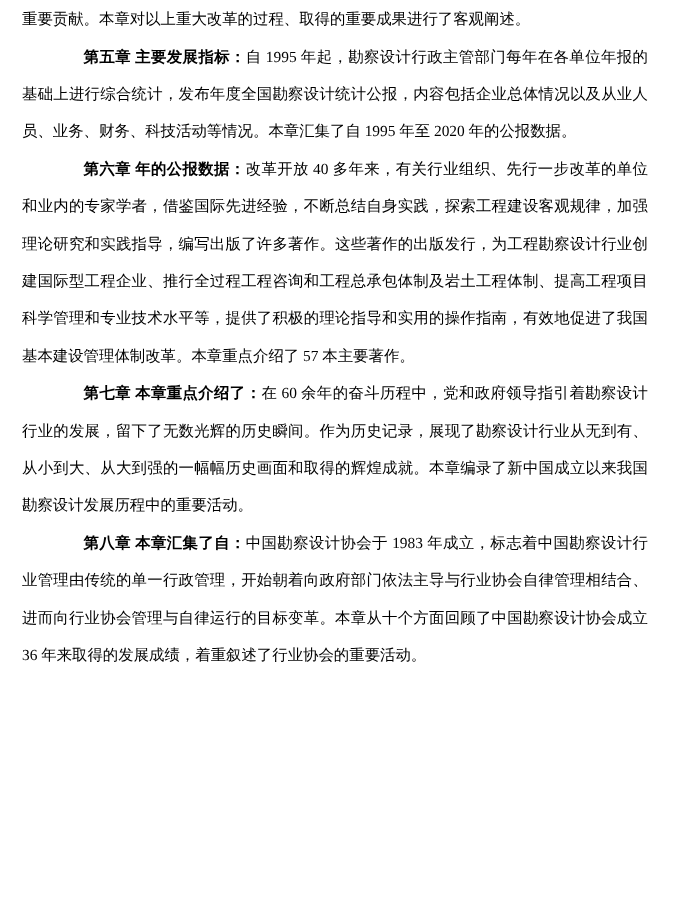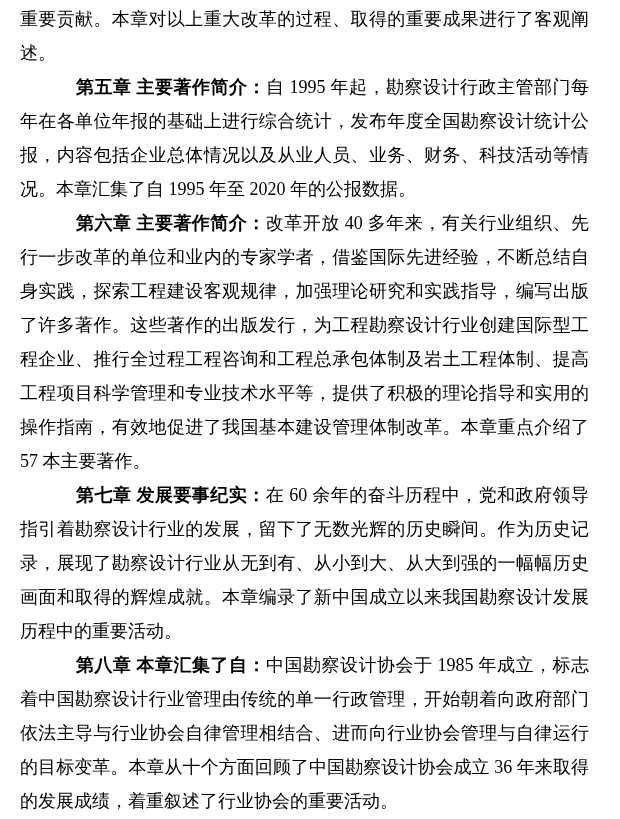--- a/index.html
+++ b/index.html
@@ -15,21 +15,21 @@
     overflow: hidden;
   }
   .page {
     box-sizing: border-box;
     width: 620px;
     height: 819px;
     padding: 2px 31px 0 20px;
   }
   .para {
     margin: 0;
-    font-size: 18px;
+    font-size: 14px;
     line-height: 34px;
     text-align: justify;
     text-indent: 56px;
     word-break: break-all;
   }
   .para.no-indent {
     text-indent: 0;
   }
   .chapter-heading {
     font-weight: 700;
@@ -38,21 +38,21 @@
     font-weight: 400;
   }
 </style>
 </head>
 <body>
 
 <div class="page">
 
   <p class="para no-indent"><span class="body-text">重要贡献。本章对以上重大改革的过程、取得的重要成果进行了客观阐述。</span></p>
 
-  <p class="para"><span class="chapter-heading">第五章 主要著作简介：</span><span class="body-text">自 1995 年起，勘察设计行政主管部门每年在各单位年报的基础上进行综合统计，发布年度全国勘察设计统计公报，内容包括企业总体情况以及从业人员、业务、财务、科技活动等情况。本章汇集了自 1995 年至 2020 年的公报数据。</span></p>
+  <p class="para"><span class="chapter-heading">第五章 主要发展指标：</span><span class="body-text">自 1995 年起，勘察设计行政主管部门每年在各单位年报的基础上进行综合统计，发布年度全国勘察设计统计公报，内容包括企业总体情况以及从业人员、业务、财务、科技活动等情况。本章汇集了自 1995 年至 2020 年的公报数据。</span></p>
 
-  <p class="para"><span class="chapter-heading">第六章 主要著作简介：</span><span class="body-text">改革开放 40 多年来，有关行业组织、先行一步改革的单位和业内的专家学者，借鉴国际先进经验，不断总结自身实践，探索工程建设客观规律，加强理论研究和实践指导，编写出版了许多著作。这些著作的出版发行，为工程勘察设计行业创建国际型工程企业、推行全过程工程咨询和工程总承包体制及岩土工程体制、提高工程项目科学管理和专业技术水平等，提供了积极的理论指导和实用的操作指南，有效地促进了我国基本建设管理体制改革。本章重点介绍了 57 本主要著作。</span></p>
+  <p class="para"><span class="chapter-heading">第六章 年的公报数据：</span><span class="body-text">改革开放 40 多年来，有关行业组织、先行一步改革的单位和业内的专家学者，借鉴国际先进经验，不断总结自身实践，探索工程建设客观规律，加强理论研究和实践指导，编写出版了许多著作。这些著作的出版发行，为工程勘察设计行业创建国际型工程企业、推行全过程工程咨询和工程总承包体制及岩土工程体制、提高工程项目科学管理和专业技术水平等，提供了积极的理论指导和实用的操作指南，有效地促进了我国基本建设管理体制改革。本章重点介绍了 57 本主要著作。</span></p>
 
-  <p class="para"><span class="chapter-heading">第七章 发展要事纪实：</span><span class="body-text">在 60 余年的奋斗历程中，党和政府领导指引着勘察设计行业的发展，留下了无数光辉的历史瞬间。作为历史记录，展现了勘察设计行业从无到有、从小到大、从大到强的一幅幅历史画面和取得的辉煌成就。本章编录了新中国成立以来我国勘察设计发展历程中的重要活动。</span></p>
+  <p class="para"><span class="chapter-heading">第七章 本章重点介绍了：</span><span class="body-text">在 60 余年的奋斗历程中，党和政府领导指引着勘察设计行业的发展，留下了无数光辉的历史瞬间。作为历史记录，展现了勘察设计行业从无到有、从小到大、从大到强的一幅幅历史画面和取得的辉煌成就。本章编录了新中国成立以来我国勘察设计发展历程中的重要活动。</span></p>
 
-  <p class="para"><span class="chapter-heading">第八章 本章汇集了自：</span><span class="body-text">中国勘察设计协会于 1985 年成立，标志着中国勘察设计行业管理由传统的单一行政管理，开始朝着向政府部门依法主导与行业协会自律管理相结合、进而向行业协会管理与自律运行的目标变革。本章从十个方面回顾了中国勘察设计协会成立 36 年来取得的发展成绩，着重叙述了行业协会的重要活动。</span></p>
+  <p class="para"><span class="chapter-heading">第八章 本章汇集了自：</span><span class="body-text">中国勘察设计协会于 1983 年成立，标志着中国勘察设计行业管理由传统的单一行政管理，开始朝着向政府部门依法主导与行业协会自律管理相结合、进而向行业协会管理与自律运行的目标变革。本章从十个方面回顾了中国勘察设计协会成立 36 年来取得的发展成绩，着重叙述了行业协会的重要活动。</span></p>
 
 </div>
 
 </body></html>

